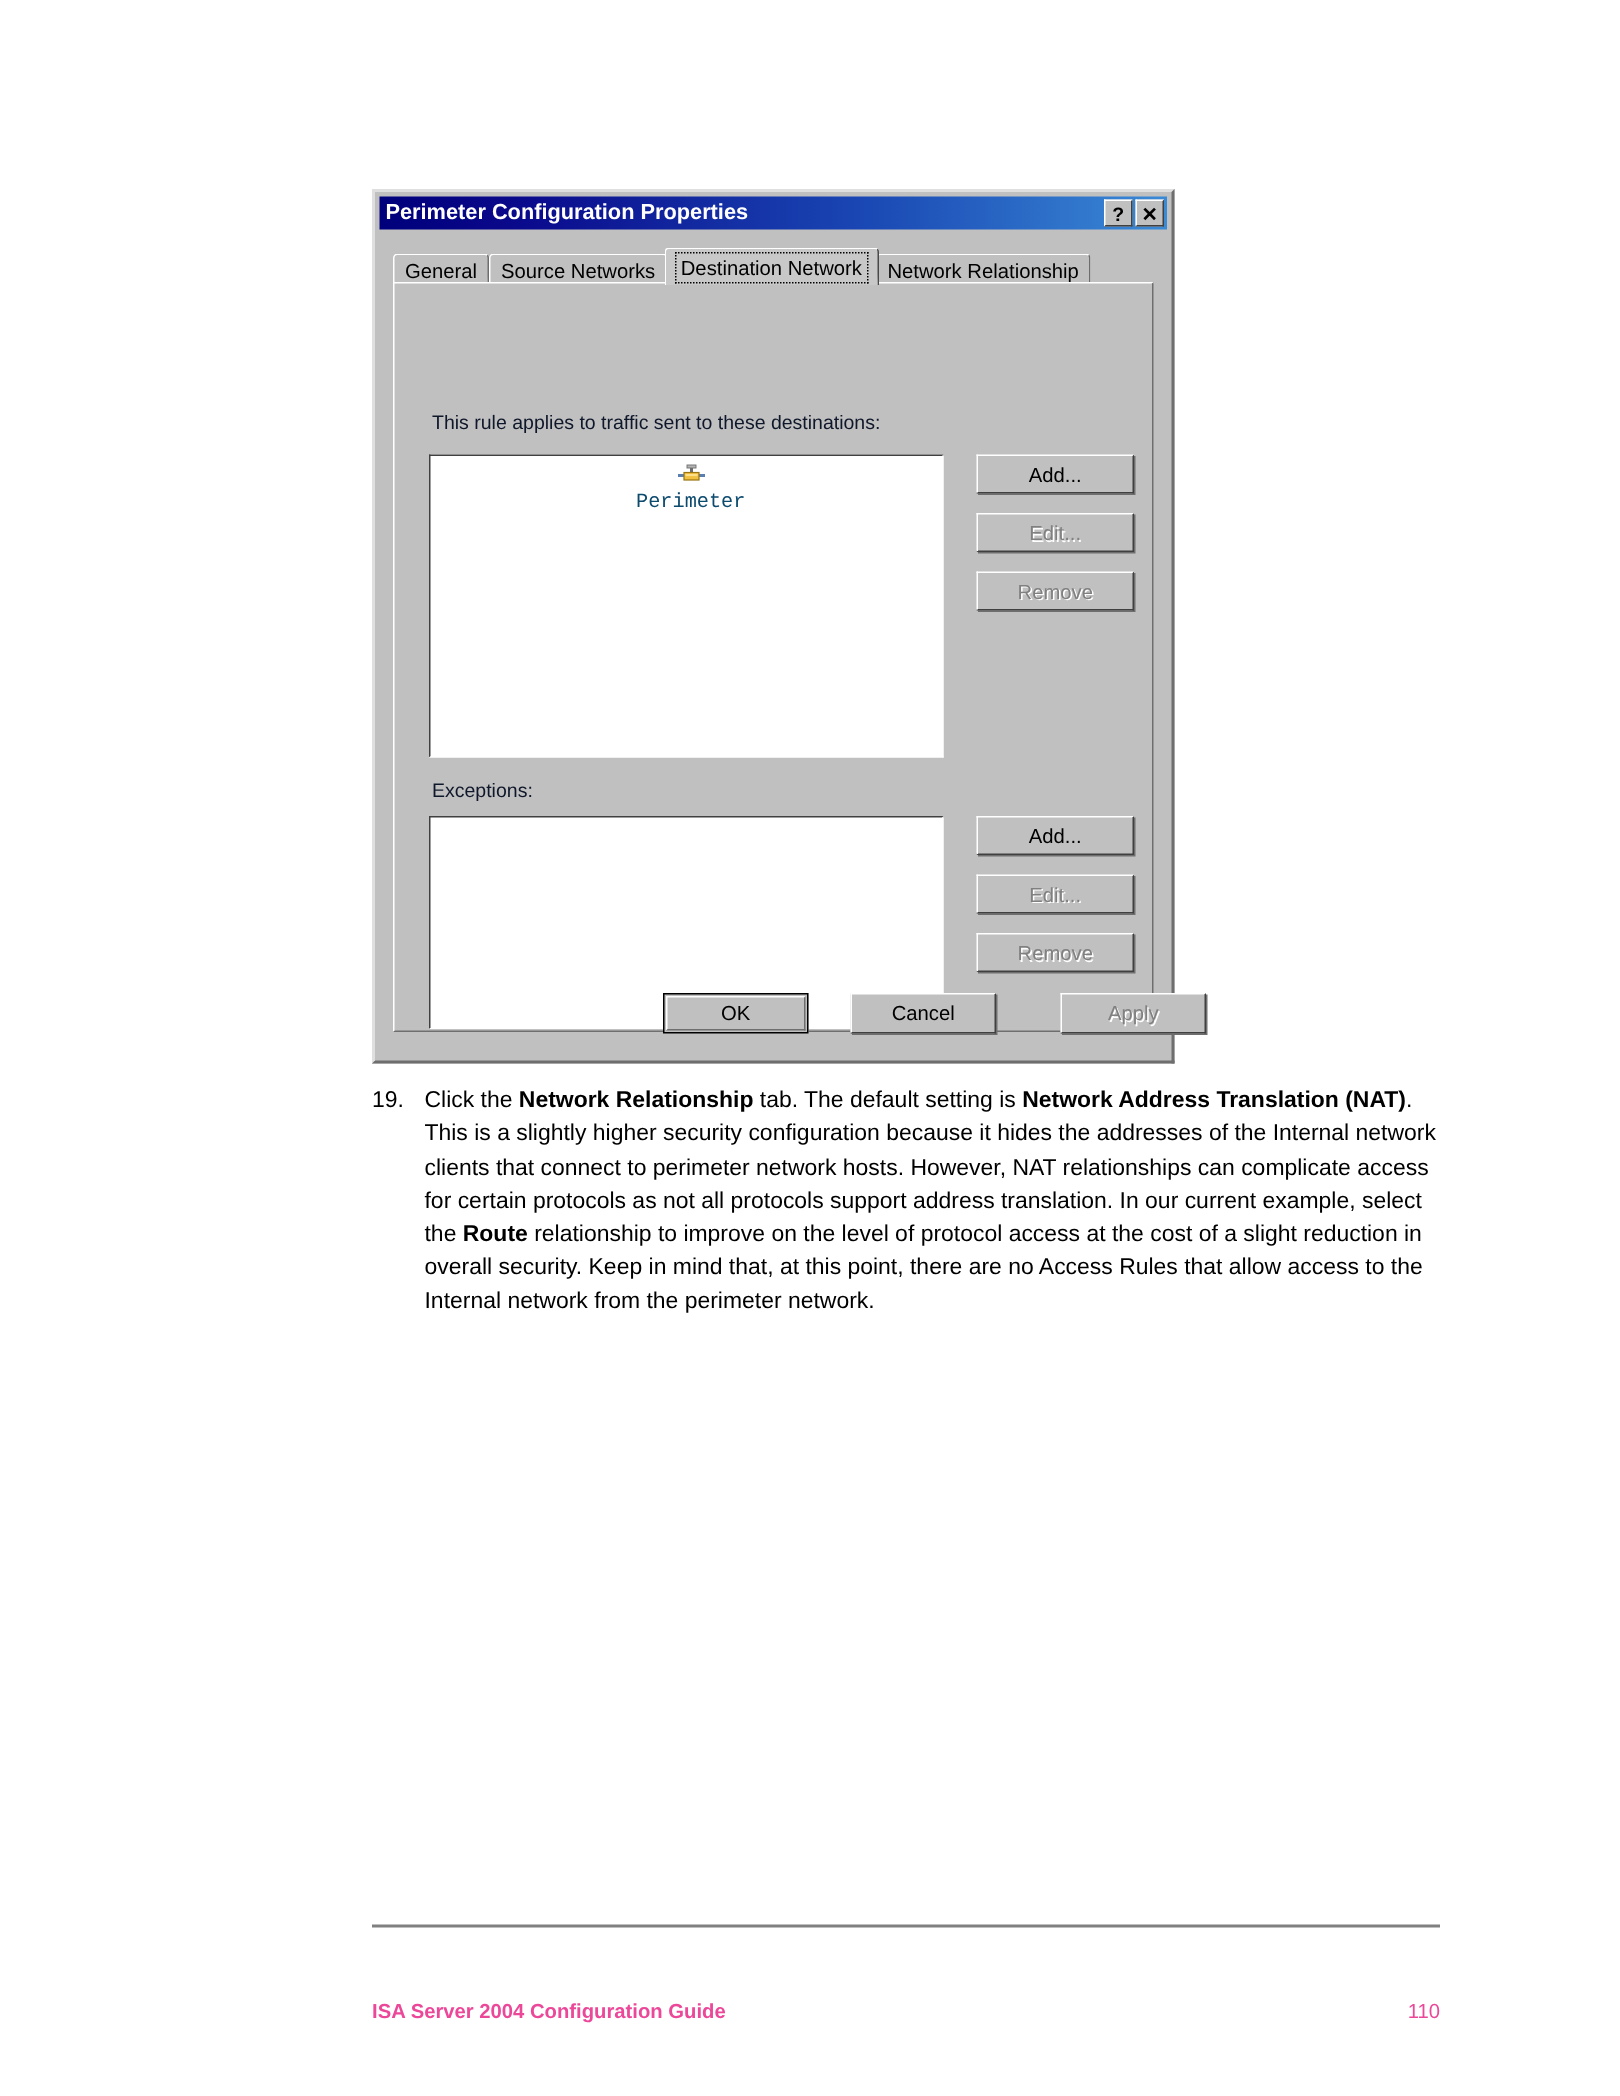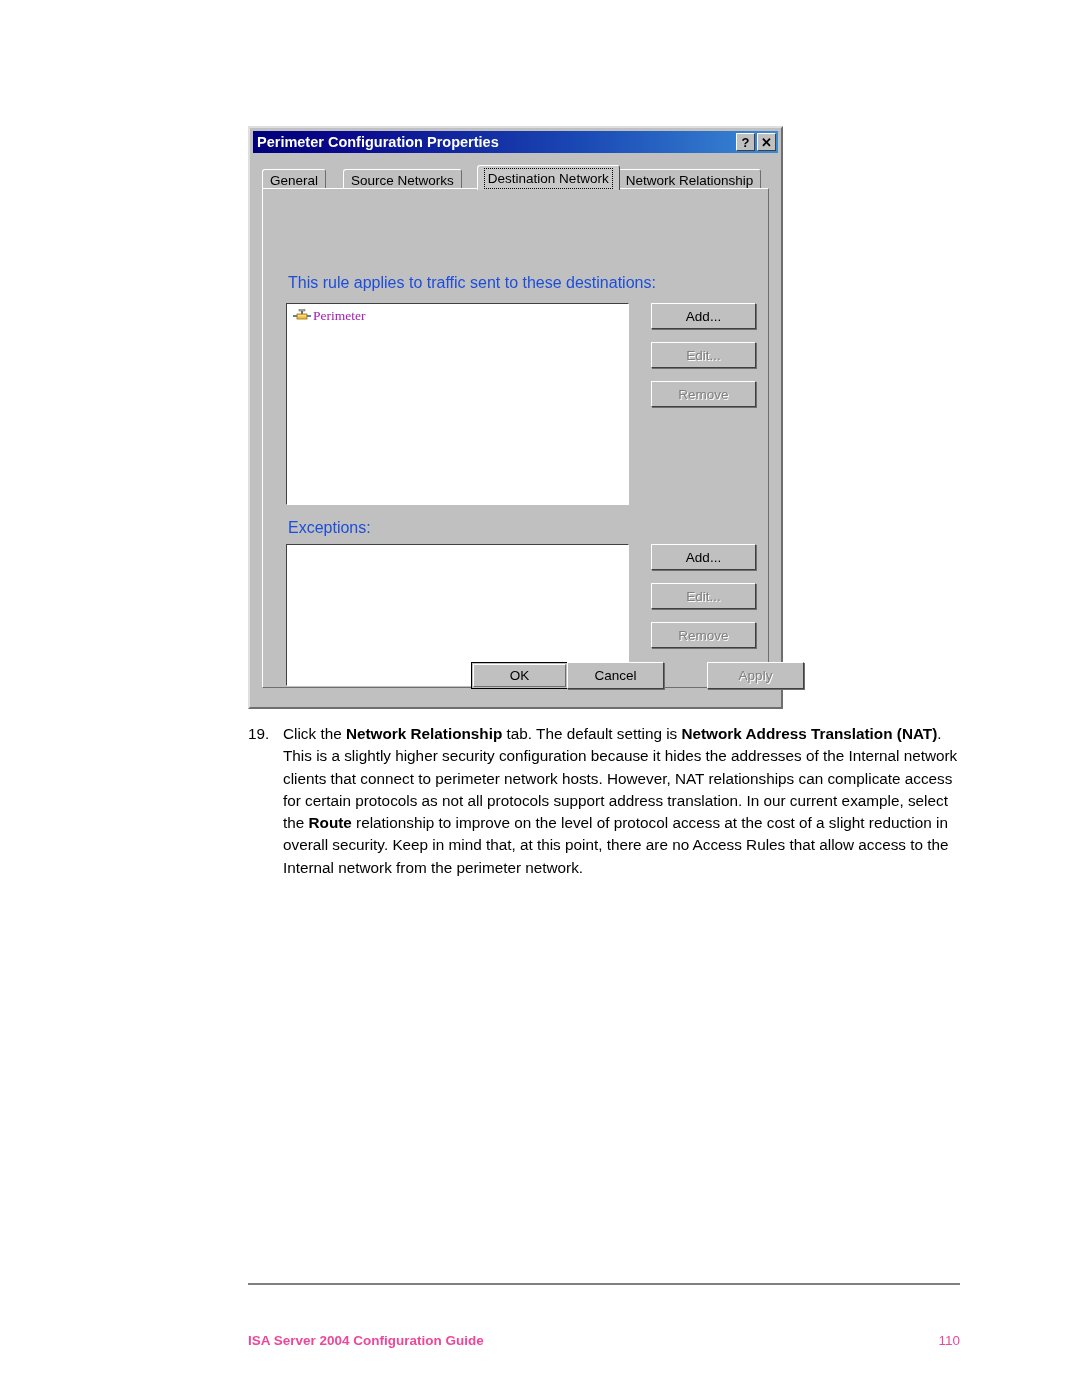--- a/index.html
+++ b/index.html
@@ -99,21 +99,21 @@
     border-left: 1.5px solid #ffffff;
     border-right: 1.5px solid #6e6e6e;
     border-bottom: none;
     border-radius: 3px 3px 0 0;
     box-sizing: border-box;
     display: flex;
     align-items: center;
     font-size: 13.5px;
     color: #000000;
     white-space: nowrap;
-    margin-right: 17px;
+    margin-right: 0;
     position: relative;
     font-family: "Liberation Sans", sans-serif;
   }
   .tab.active {
     height: 25px;
     background: #c8c8c8;
     z-index: 3;
     margin: 0 -2px 0 -2px;
     padding: 0 9px;
     border-top: 1.5px solid #ffffff;
@@ -137,22 +137,22 @@
     background: #c0c0c0;
     border-top: 1.5px solid #ffffff;
     border-left: 1.5px solid #ffffff;
     border-right: 1.5px solid #6e6e6e;
     border-bottom: 1.5px solid #6e6e6e;
     box-sizing: border-box;
   }
 
   .field-label {
     position: absolute;
-    font-size: 16px;
-    color: #1d4ed8;
+    font-size: 13px;
+    color: #0f172a;
     white-space: nowrap;
     font-family: "Liberation Sans", sans-serif;
   }
   .label-destinations { left: 25px; top: 85px; }
   .label-exceptions   { left: 25px; top: 330px; }
 
   
   .listbox {
     position: absolute;
     background: #ffffff;
@@ -175,22 +175,23 @@
     width: 343px;
     height: 142px;
   }
 
   .list-item {
     display: flex;
     align-items: center;
     gap: 2px;
     padding: 4px 0 0 6px;
     font-size: 13.5px;
-    color: #a21caf;
-    font-family: Liberation Serif, serif;
+    color: #0c4a6e;
+    font-family: Liberation Mono, monospace;
+    flex-direction: column;
   }
   .net-icon {
     width: 18px;
     height: 14px;
     flex: 0 0 18px;
     display: block;
   }
 
   
   .btn {
@@ -223,21 +224,21 @@
   .btn-edit2   { top: 394px; }
   .btn-remove2 { top: 433px; }
 
   
   .footer-btn {
     position: absolute;
     width: 97px;
     height: 27px;
     top: 534px;
   }
-  .btn-ok     { left: 221px; }
+  .btn-ok     { left: 192px; }
   .btn-cancel { left: 317px; }
   .btn-apply  { left: 413px; margin-left: 44px; }
 
   .btn.default-btn {
     border: 1.5px solid #000000;
     box-shadow: none;
   }
   .btn.default-btn .inner {
     position: absolute;
     inset: 1px;

